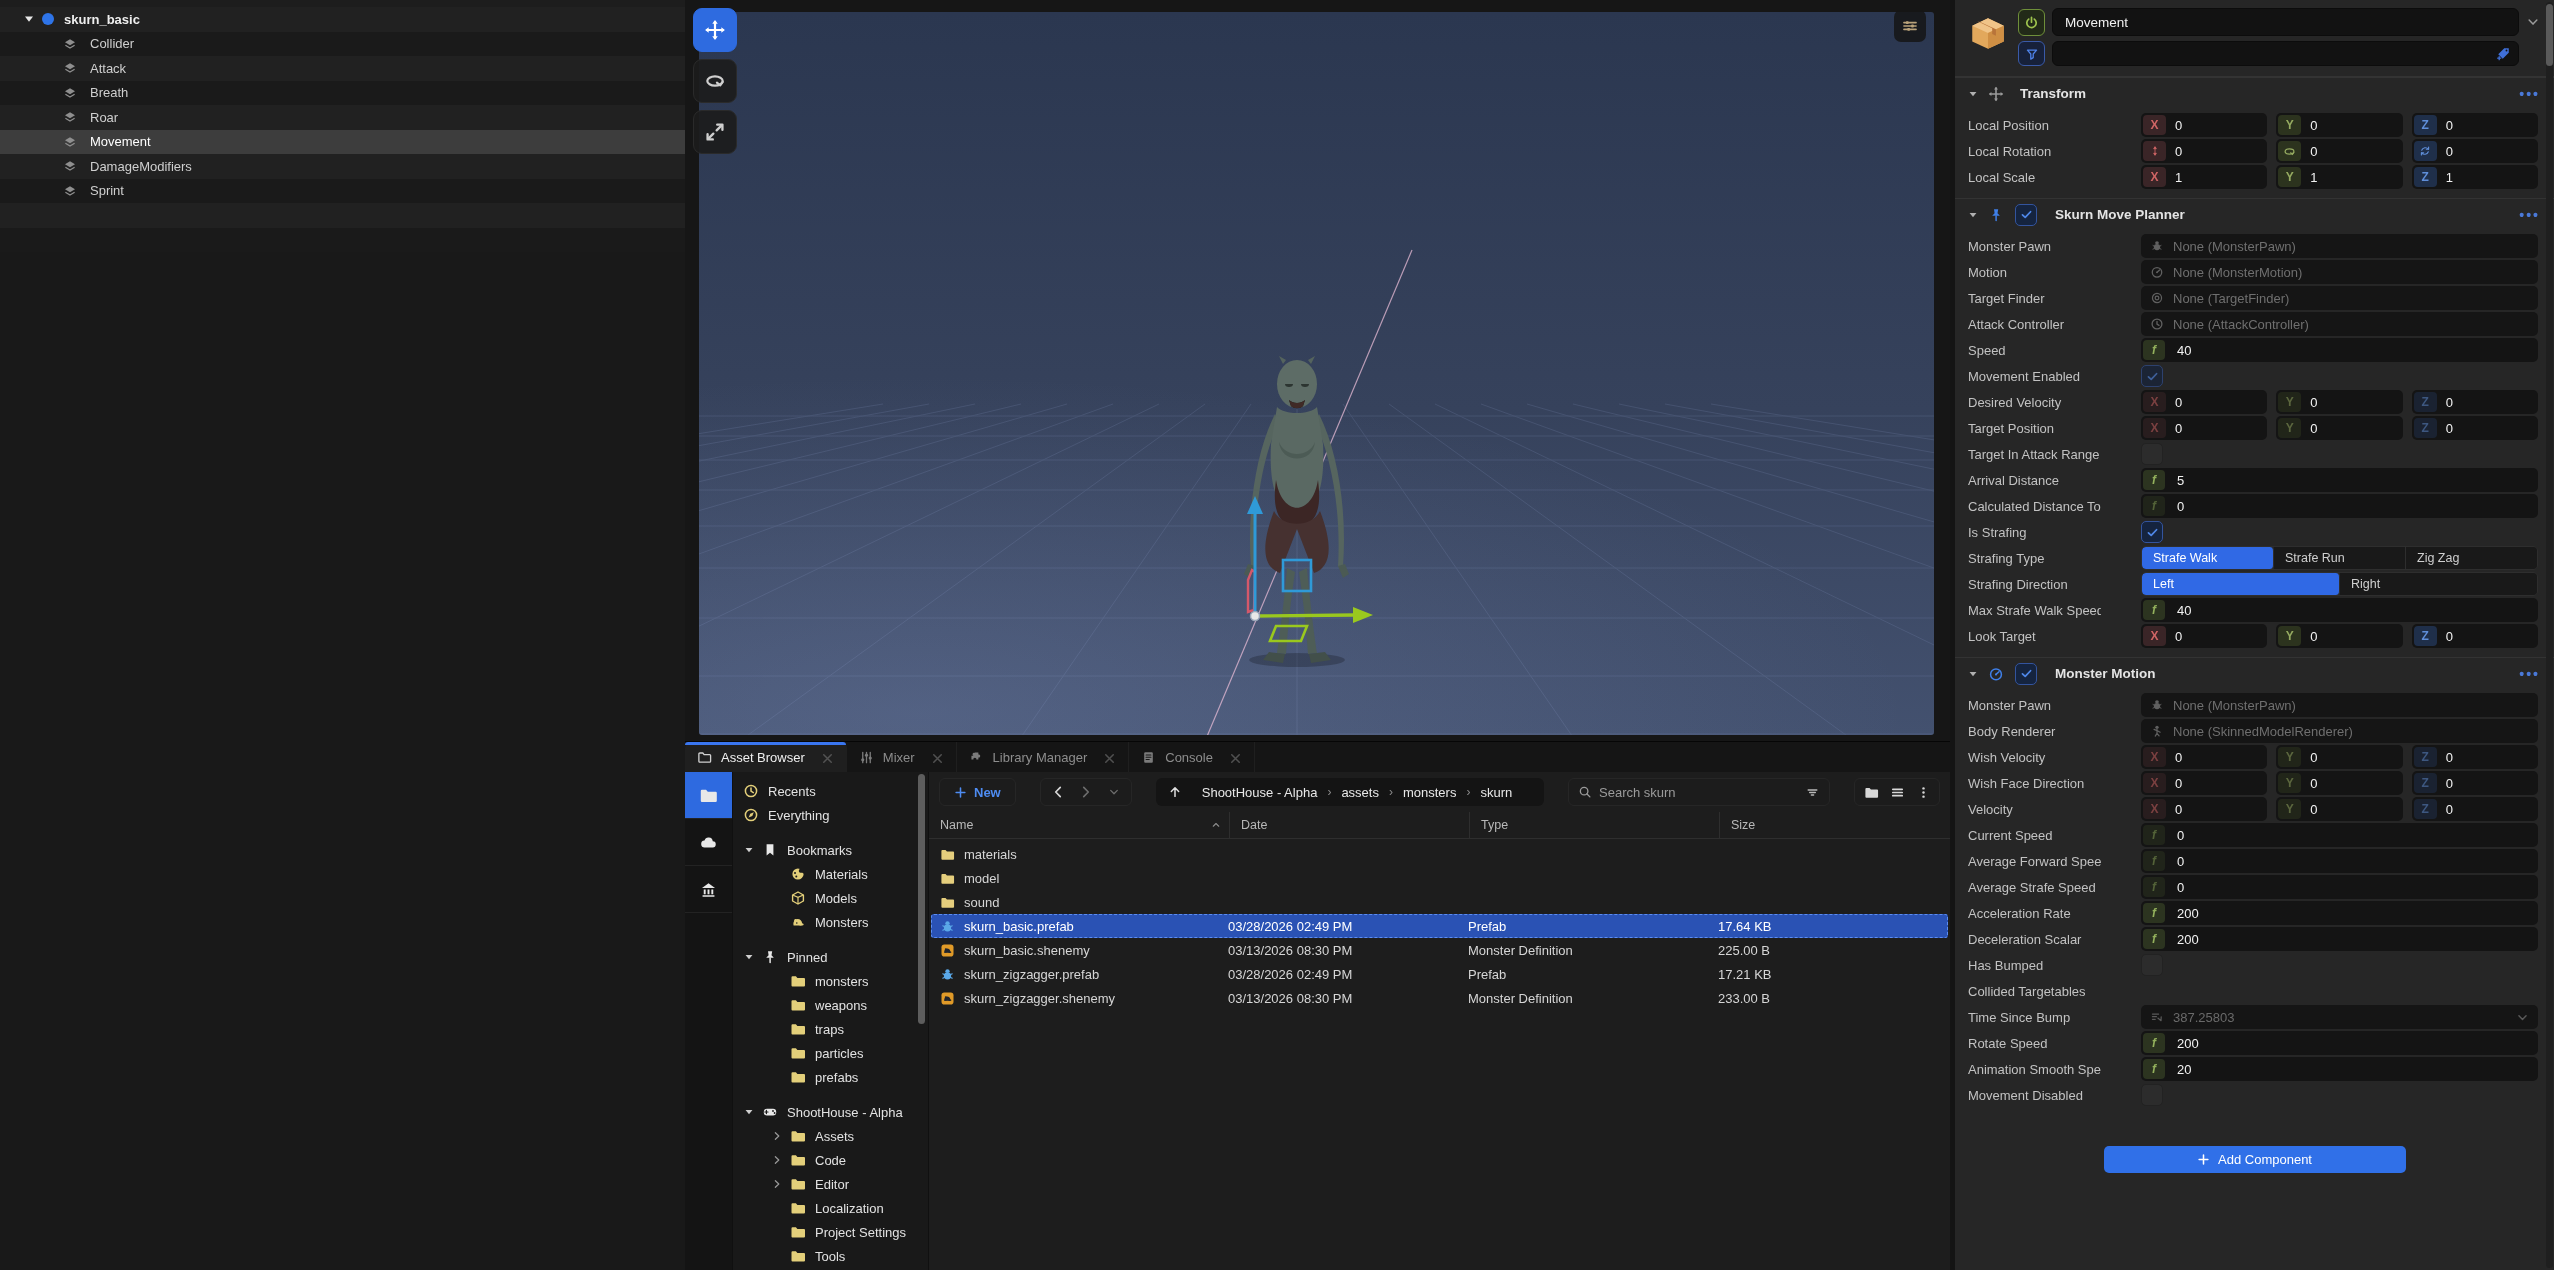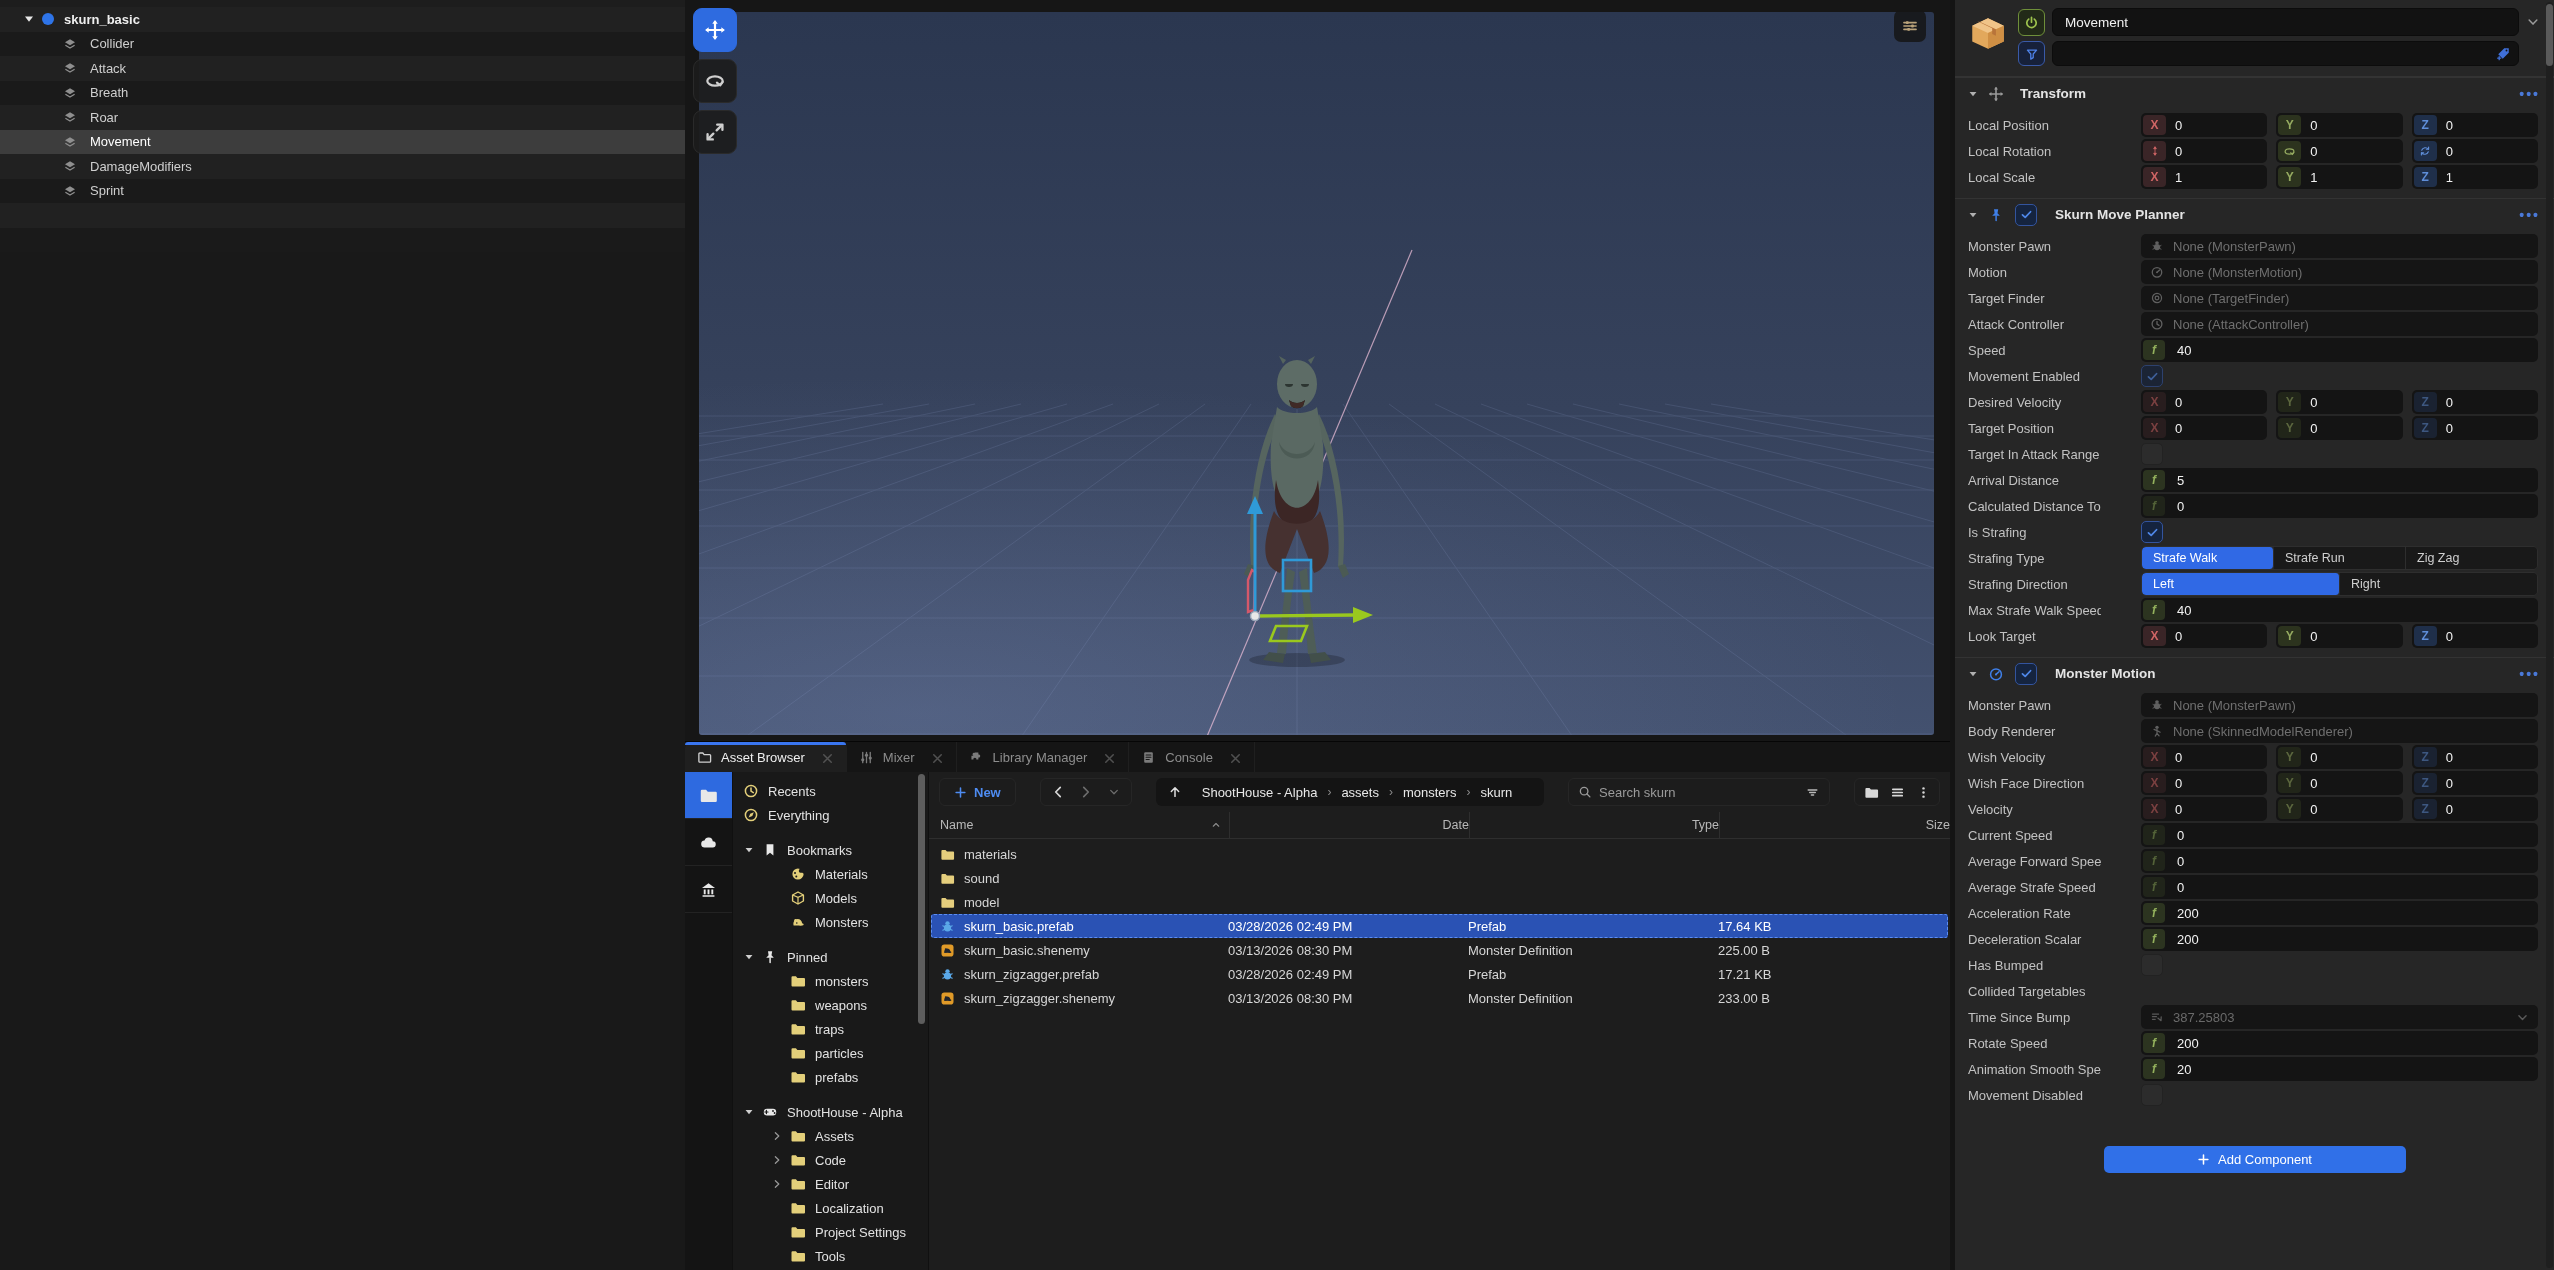--- a/index.html
+++ b/index.html
@@ -70,21 +70,21 @@
   .pathbar { flex:1; height:28px; background:#141414; border-radius:6px; display:flex; align-items:center; padding:0 12px; gap:4px; min-width:0; }
   .pathbar .upic { width:14px; height:14px; color:#e0e0e0; margin-right:10px; flex:none; }
   .crumb { color:#e8e8e8; padding:0 6px; cursor:pointer; white-space:nowrap; }
   .crumb-sep { color:#8a8a8a; font-size:12px; }
   .searchbox { width:262px; height:28px; background:#1c1c1c; border:1px solid #262626; border-radius:6px; display:flex; align-items:center; padding:0 9px; gap:7px; }
   .searchbox svg { width:14px; height:14px; color:#9b9b9b; flex:none; }
   .searchbox input { flex:1; min-width:0; background:none; border:none; outline:none; color:#e0e0e0; font-size:13px; font-family:inherit; }
   .searchbox input::placeholder { color:#9b9b9b; }
   .viewgrp { padding:0 3px; }
   .fhead { display:grid; grid-template-columns:1fr 240px 250px 230px; height:27px; align-items:center; color:#b8b8b8; font-size:12.5px; border-bottom:1px solid #2e2e2e; }
-  .fhead .hcell { padding-left:11px; height:100%; display:flex; align-items:center; border-right:1px solid #2e2e2e;justify-content:flex-end; }
+  .fhead .hcell { padding-left:11px; height:100%; display:flex; align-items:center; border-right:1px solid #2e2e2e; }
   .fhead .hcell:last-child { border-right:none; }
   .fhead .sort { width:10px; height:10px; color:#8d8d8d; margin-left:auto; margin-right:8px; }
   .flist { padding-top:3px; }
   .frow { display:grid; grid-template-columns:1fr 240px 250px 230px; height:24px; align-items:center; color:#d6d6d6; cursor:pointer; border-radius:3px; margin:0 2px; }
   .frow .c0 { display:flex; align-items:center; gap:9px; padding-left:9px; }
   .frow .fic { width:15px; height:15px; flex:none; }
   .frow .cell { white-space:nowrap; overflow:hidden; }
   .frow.sel { background:#2a52b4; color:#fff; outline:1.6px dashed #5c8ef2; outline-offset:-1.6px; }
 
   
@@ -751,34 +751,34 @@
               <div class="cell"></div>
               <div class="cell"></div>
             </div>
             <div class="frow">
               <div class="c0">
                 <span class="fic">
                   <svg class="ic " viewBox="0 0 16 16" style="width:15px;height:15px;display:block;color:#e5ce7d;">
                     <path d="M1.5 4.2a1 1 0 0 1 1-1h3.4l1.5 1.7h6.6a1 1 0 0 1 1 1v6.6a1 1 0 0 1-1 1h-11.5a1 1 0 0 1-1-1z" fill="currentColor"></path>
                   </svg>
                 </span>
-                <span class="cell">sound</span>
+                <span class="cell">model</span>
               </div>
               <div class="cell"></div>
               <div class="cell"></div>
               <div class="cell"></div>
             </div>
             <div class="frow">
               <div class="c0">
                 <span class="fic">
                   <svg class="ic " viewBox="0 0 16 16" style="width:15px;height:15px;display:block;color:#e5ce7d;">
                     <path d="M1.5 4.2a1 1 0 0 1 1-1h3.4l1.5 1.7h6.6a1 1 0 0 1 1 1v6.6a1 1 0 0 1-1 1h-11.5a1 1 0 0 1-1-1z" fill="currentColor"></path>
                   </svg>
                 </span>
-                <span class="cell">model</span>
+                <span class="cell">sound</span>
               </div>
               <div class="cell"></div>
               <div class="cell"></div>
               <div class="cell"></div>
             </div>
             <div class="frow sel">
               <div class="c0">
                 <span class="fic">
                   <svg class="ic " viewBox="0 0 16 16" style="width:15px;height:15px;display:block;">
                     <circle cx="8" cy="9.4" r="3.9" fill="#5aa8e8"></circle>

